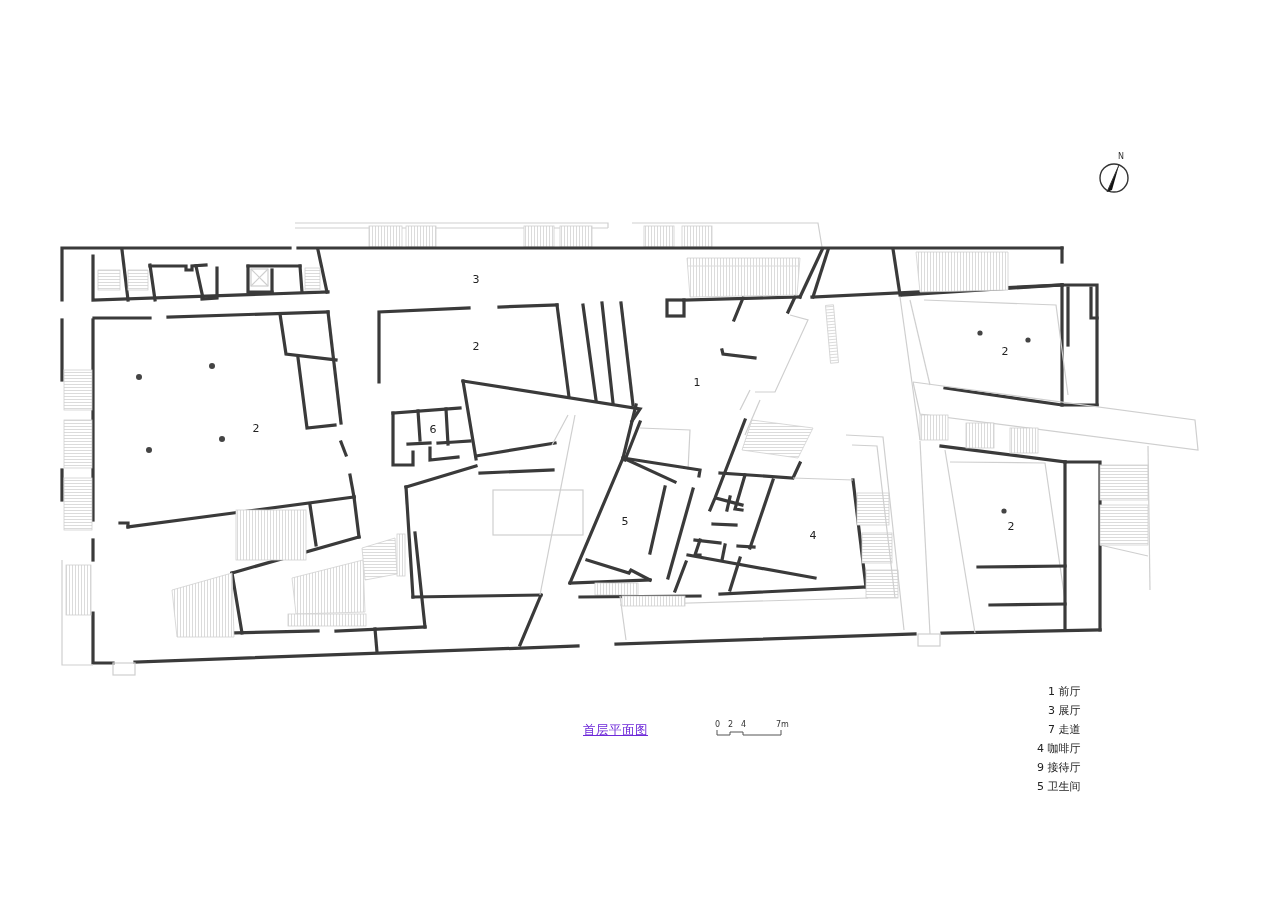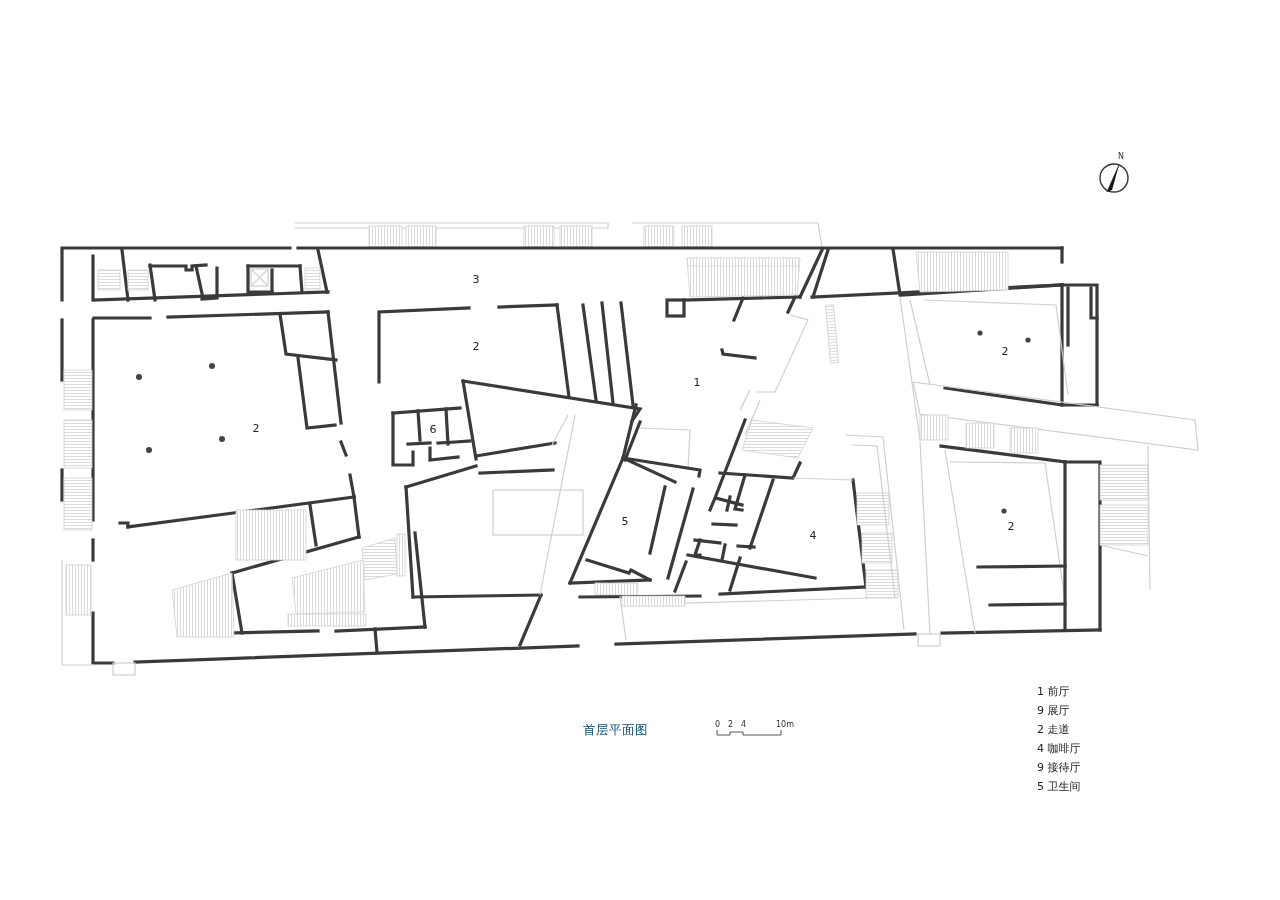--- a/index.html
+++ b/index.html
@@ -5,22 +5,22 @@
   html,body{margin:0;padding:0;background:#ffffff;}
   body{width:1280px;height:900px;position:relative;overflow:hidden;font-family:"DejaVu Sans","Liberation Sans",sans-serif;color:#333;}
   #plan{position:absolute;left:0;top:0;width:1280px;height:900px;}
   .wall{stroke:#3a3a3a;stroke-width:3.2;fill:none;stroke-linecap:square;stroke-linejoin:miter;}
   .light{stroke:#cfcfcf;stroke-width:1.2;fill:none;}
   .lighter{stroke:#dcdcdc;stroke-width:1;fill:none;}
   .hatch{fill:url(#stairs);stroke:#d0d0d0;stroke-width:0.8;}
   .hatch-h{fill:url(#stairsH);stroke:#d0d0d0;stroke-width:0.8;}
   .col{fill:#444;}
   .room-label{position:absolute;font-size:11px;color:#222;transform:translate(-50%,-50%);}
-  .title{position:absolute;left:583px;top:722px;font-size:12.5px;color:#0c4a6e;letter-spacing:0.5px;}
-  .legend{position:absolute;left:1037px;top:682px;font-size:11px;line-height:19px;color:#222;}
+  .title{position:absolute;left:583px;top:722px;font-size:12.5px;color:#6d28d9;letter-spacing:0.5px;text-decoration:underline;}
+  .legend{position:absolute;left:1037px;top:682px;font-size:11px;line-height:19px;color:#222;text-align:right;}
   .legend div{white-space:nowrap;}
   .scale-lbl{position:absolute;font-size:8px;color:#333;}
   .compass-n{position:absolute;left:1118px;top:152px;font-size:8px;color:#333;}
 </style>
 </head>
 <body>
 
 <svg id="plan" viewBox="0 0 1280 900" xmlns="http://www.w3.org/2000/svg">
   <defs>
     <pattern id="stairs" width="3" height="10" patternUnits="userSpaceOnUse">
@@ -272,22 +272,22 @@
 <div class="room-label" style="left:1005px;top:351px">2</div>
 <div class="room-label" style="left:625px;top:521px">5</div>
 <div class="room-label" style="left:813px;top:535px">4</div>
 <div class="room-label" style="left:1011px;top:526px">2</div>
 
 <div class="title">首层平面图</div>
 
 <span class="scale-lbl" style="left:715px;top:720px">0</span>
 <span class="scale-lbl" style="left:728px;top:720px">2</span>
 <span class="scale-lbl" style="left:741px;top:720px">4</span>
-<span class="scale-lbl" style="left:776px;top:720px">10m</span>
+<span class="scale-lbl" style="left:776px;top:720px">7m</span>
 
 <div class="legend">
   <div>1 前厅</div>
-  <div>9 展厅</div>
-  <div>2 走道</div>
+  <div>3 展厅</div>
+  <div>7 走道</div>
   <div>4 咖啡厅</div>
   <div>9 接待厅</div>
   <div>5 卫生间</div>
 </div>
 
 </body></html>

